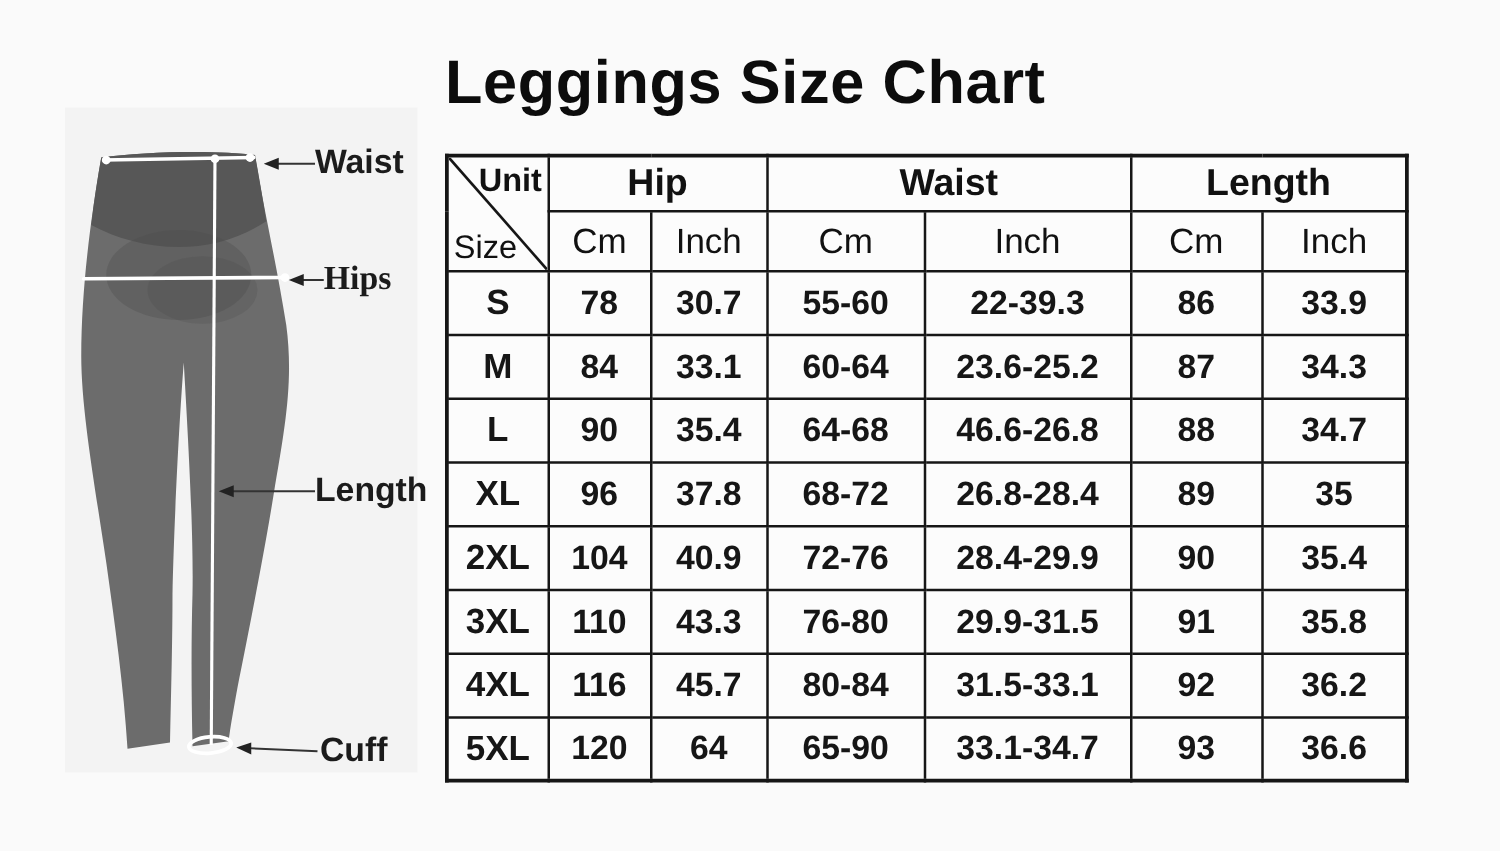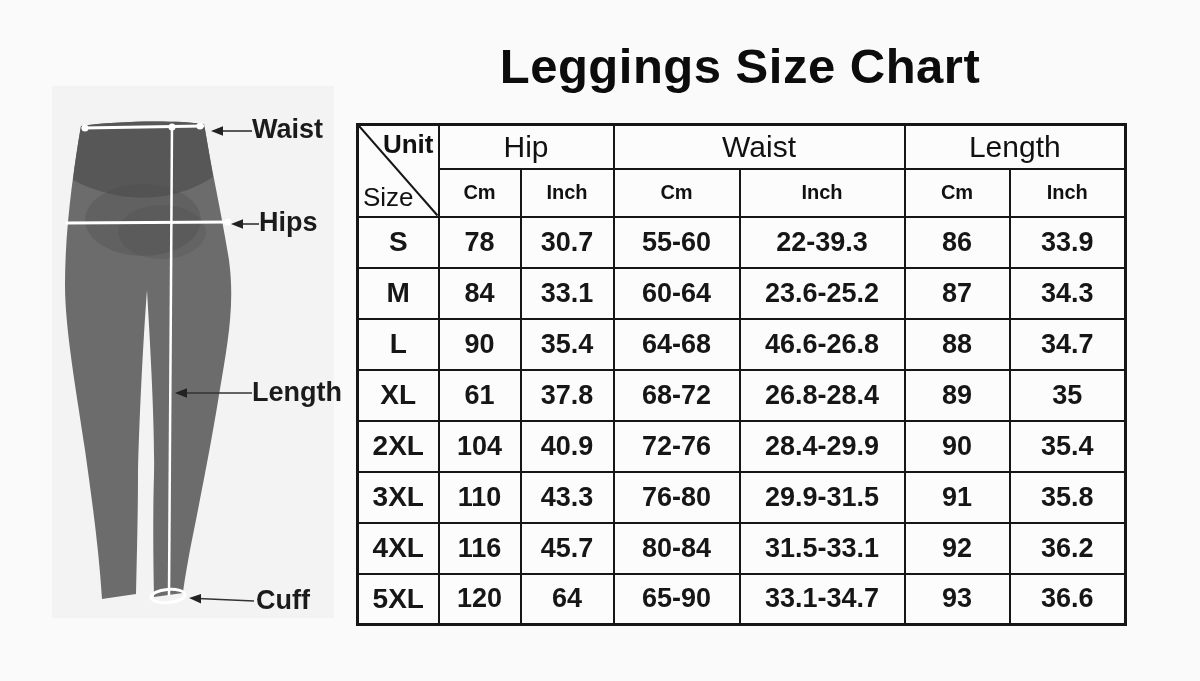--- a/index.html
+++ b/index.html
@@ -6,38 +6,37 @@
   html, body { width: 1200px; height: 681px; overflow: hidden; }
   body {
     position: relative;
     background: #fafafa;
     font-family: "Liberation Sans", sans-serif;
     color: #111;
   }
   .title {
     position: absolute;
     left: 356px; top: 38px; width: 768px;
-    text-align: center;
     font-size: 49px;
     font-weight: bold;
     letter-spacing: 0.5px;
     color: #0c0c0c;
     white-space: nowrap;
   }
   .diagram-svg { position: absolute; left: 40px; top: 80px; }
   .diag-label {
     position: absolute;
     font-size: 27px;
     font-weight: bold;
     color: #1b1b1b;
     line-height: 1.1;
     white-space: nowrap;
   }
   .lbl-waist  { left: 252px; top: 115px; }
-  .lbl-hips   { left: 259px; top: 208px; }
+  .lbl-hips   { left: 259px; top: 208px; font-family: Liberation Serif, serif; }
   .lbl-length { left: 252px; top: 378px; }
   .lbl-cuff   { left: 256px; top: 586px; }
 
   table.size-chart {
     position: absolute;
     left: 356px; top: 123px;
     width: 768px; height: 500px;
     border-collapse: collapse;
     table-layout: fixed;
     background: #fcfcfc;
@@ -46,22 +45,22 @@
   .size-chart th, .size-chart td {
     border: 2px solid #161616;
     text-align: center;
     vertical-align: middle;
     padding: 0;
     overflow: hidden;
     white-space: nowrap;
   }
   .size-chart thead tr.group-row { height: 44px; }
   .size-chart thead tr.unit-row  { height: 48px; }
-  .size-chart thead th.group-th { font-size: 30px; font-weight: normal; }
-  .size-chart thead th.sub-th   { font-size: 20px; font-weight: bold; }
+  .size-chart thead th.group-th { font-size: 30px; font-weight: bold; }
+  .size-chart thead th.sub-th   { font-size: 28px; font-weight: normal; }
   .size-chart tbody tr { height: 51px; }
   .size-chart tbody td { font-size: 27px; font-weight: bold; color: #161616; }
   .size-chart tbody td.size-cell { font-weight: bold; font-size: 28px; }
 
   th.corner { position: relative; }
   th.corner .corner-diag { position: absolute; left: 0; top: 0; width: 100%; height: 100%; }
   th.corner .corner-unit {
     position: absolute; top: 3px; right: 4px;
     font-size: 26px; font-weight: bold;
   }
@@ -193,21 +192,21 @@
       <td class="size-cell">L</td>
       <td>90</td>
       <td>35.4</td>
       <td>64-68</td>
       <td>46.6-26.8</td>
       <td>88</td>
       <td>34.7</td>
     </tr>
     <tr>
       <td class="size-cell">XL</td>
-      <td>61</td>
+      <td>96</td>
       <td>37.8</td>
       <td>68-72</td>
       <td>26.8-28.4</td>
       <td>89</td>
       <td>35</td>
     </tr>
     <tr>
       <td class="size-cell">2XL</td>
       <td>104</td>
       <td>40.9</td>

